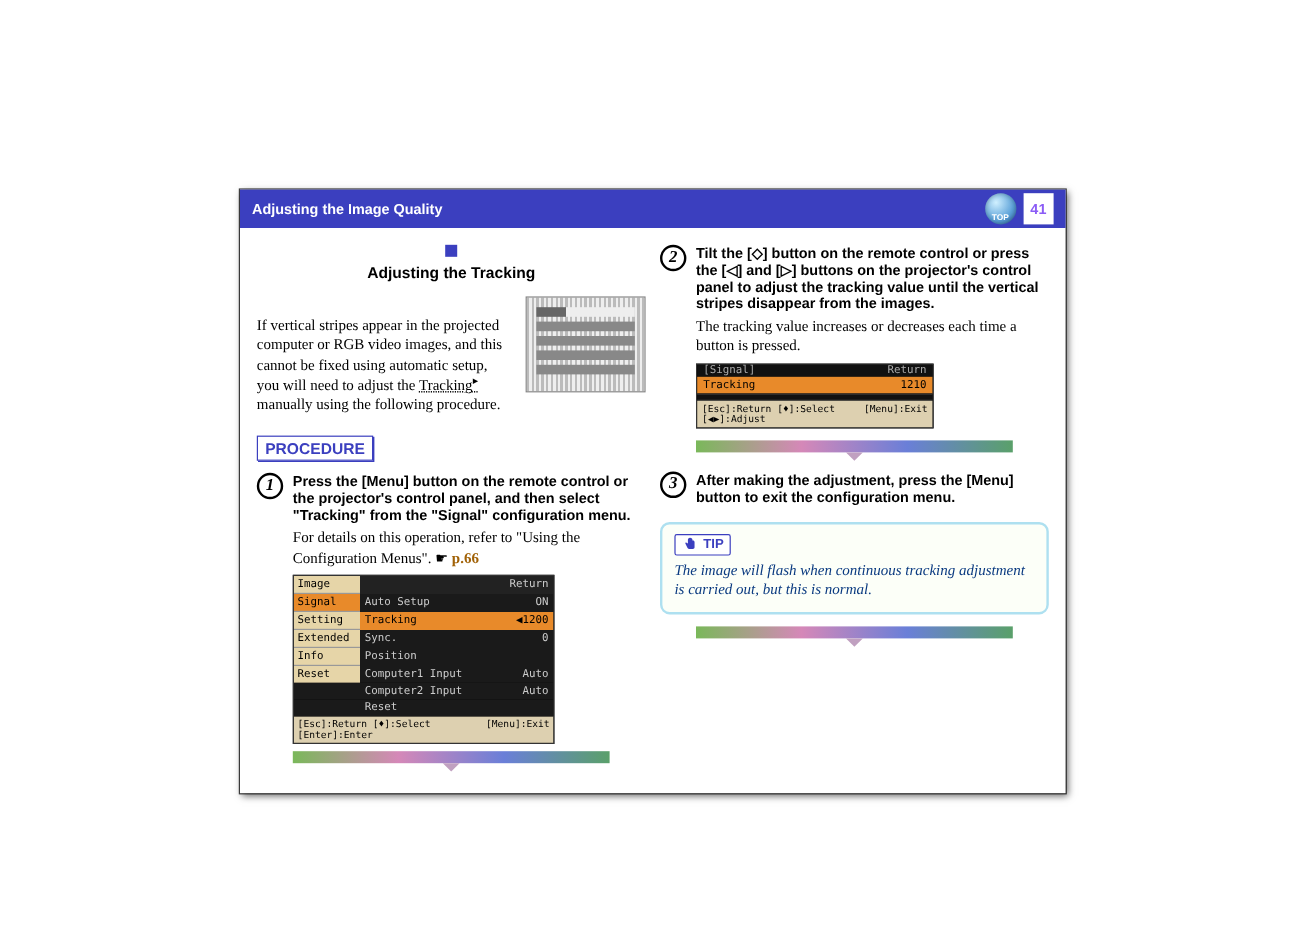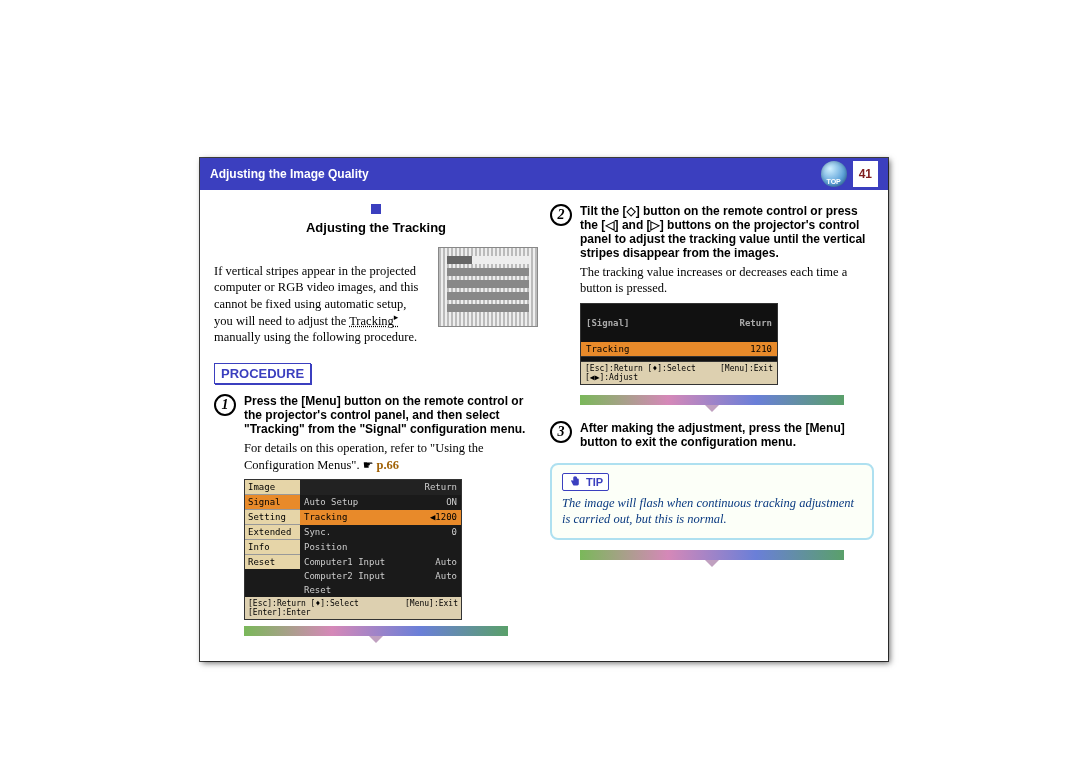--- a/index.html
+++ b/index.html
@@ -33,21 +33,21 @@
     justify-content: space-between;
   }
   .header-right { display: flex; align-items: center; gap: 6px; }
   .top-icon {
     width: 26px; height: 26px; border-radius: 50%;
     background: radial-gradient(circle at 35% 30%, #d0f0ff, #5aa0d8 60%, #2a5a90);
     display:flex; align-items:flex-end; justify-content:center;
     font-size:7px; color:#fff; font-weight:bold; padding-bottom:2px;
     box-shadow: inset 0 0 4px rgba(0,0,0,0.3);
   }
-  .header-bar .pagenum-wrap { background:#fff; color:#7f1d1d; height:26px; display:flex; align-items:center; padding:0 6px;}
+  .header-bar .pagenum-wrap { background:#fff; color:#8b5cf6; height:26px; display:flex; align-items:center; padding:0 6px;}
   .content {
     display: flex;
     flex-direction: row;
     padding: 14px 14px 10px 14px;
     gap: 12px;
   }
   .col { flex: 1; min-width: 0; }
   .subhead {
     font-weight: bold;
     font-size: 13px;
@@ -103,21 +103,21 @@
     position:relative;
   }
   .gradient-bar::after{
     content:""; position:absolute; left:50%; bottom:-7px; transform:translateX(-50%);
     border-left:7px solid transparent; border-right:7px solid transparent; border-top:7px solid #c0a0c0;
   }
   .tracking-ss {
     width:198px; margin:6px 0 0 30px; font-family:monospace; font-size:9px;
     background:#000; border:1px solid #333;
   }
-  .tracking-ss .r1{display:flex; justify-content:space-between; padding:14px 5px; color:#aaa; background:#111;font-weight:bold;}
+  .tracking-ss .r1{display:flex; justify-content:space-between; padding:0 5px; color:#aaa; background:#111;}
   .tracking-ss .r2{display:flex; justify-content:space-between; padding:2px 5px; background:#e88a2a; color:#000;}
   .tracking-ss .r3{height:6px; background:#111; border-top:1px solid #333; border-bottom:1px solid #333;}
   .tracking-ss .foot{font-size:8px; padding:2px 4px; background:#ddd0b0; color:#000; display:flex; justify-content:space-between;}
   .tip-box {
     border:2px solid #aee0f0; border-radius:8px; background:#fcfff8;
     padding:8px 10px 10px 10px; margin-top:14px; position:relative;
   }
   .tip-badge {
     display:inline-flex; align-items:center; gap:4px;
     border:1.5px solid #3b3fbf; color:#3b3fbf; font-weight:bold;

